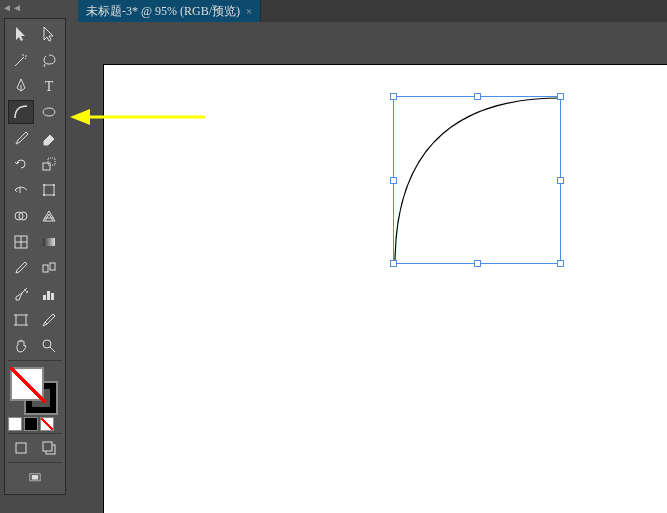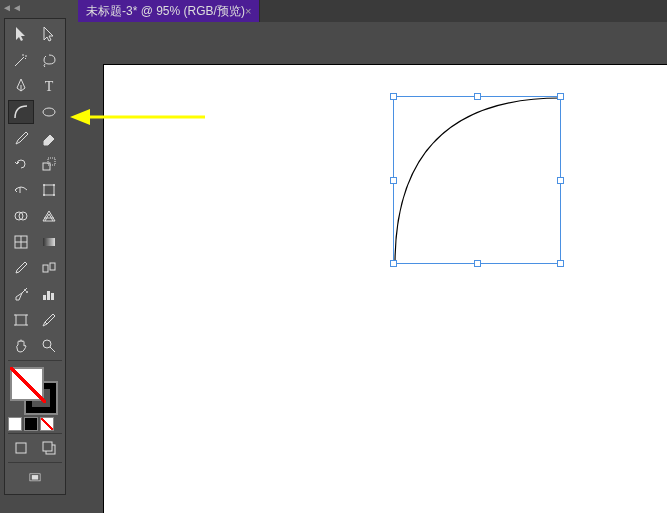--- a/index.html
+++ b/index.html
@@ -25,27 +25,28 @@
     position: absolute;
     top: 0; left: 78px; right: 0;
     height: 22px;
     background: #3a3a3a;
     display: flex;
     align-items: center;
   }
   .tab {
     height: 22px;
     padding: 0 8px;
-    background: #4c1d95;
+    background: #0c4a6e;
     display: flex;
     align-items: center;
-    gap: 0;
+    gap: 6px;
     font-size: 12px;
     color: #ddd;
     border-right: 1px solid #2a2a2a;
+    font-family: Liberation Serif, serif;
   }
   .tab-close {
     color: #aaa;
     font-size: 11px;
     cursor: pointer;
   }
   .toolbar {
     position: absolute;
     top: 18px; left: 4px;
     width: 62px;

